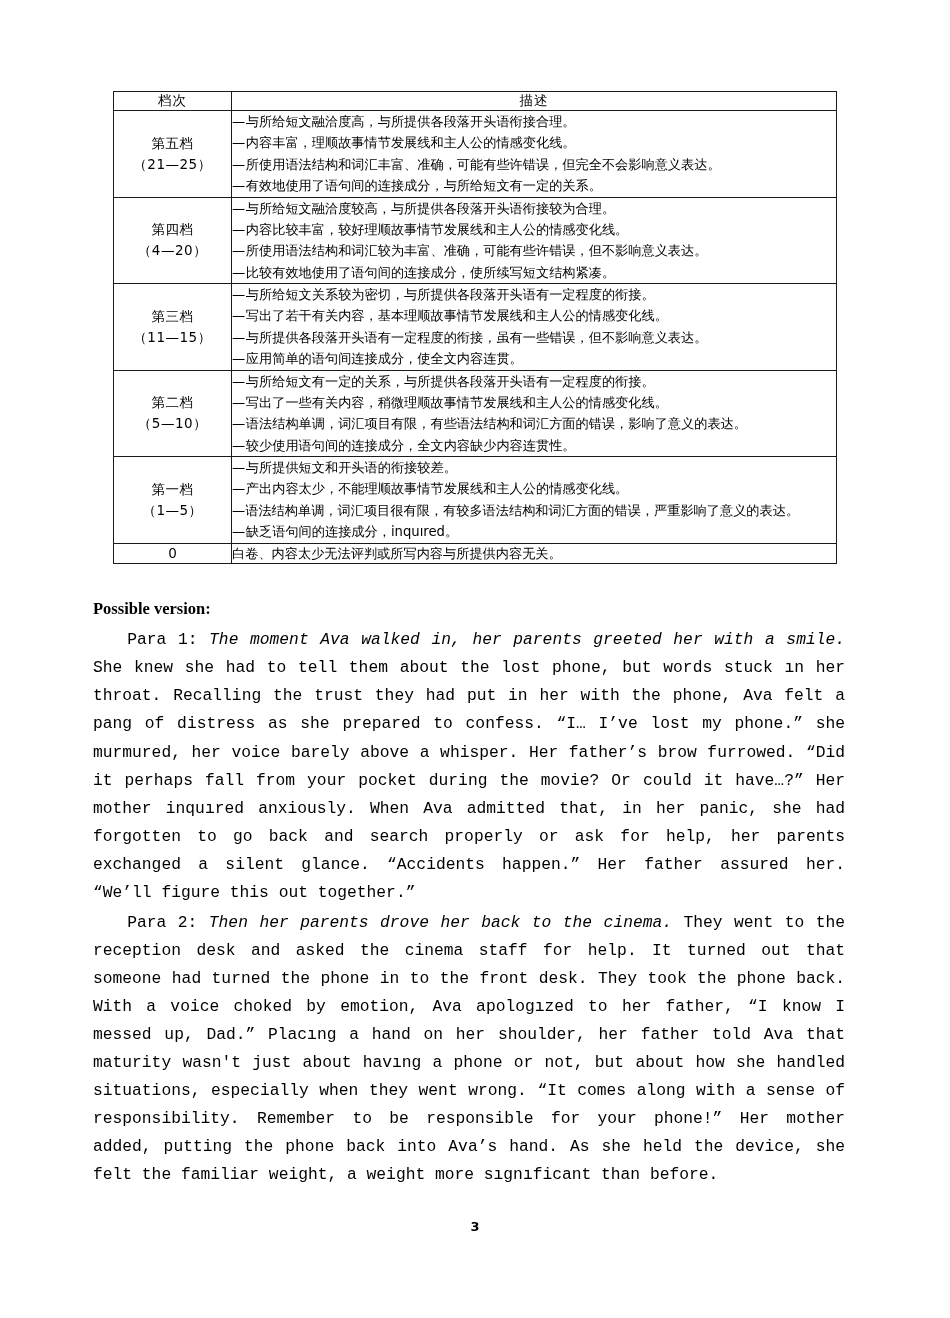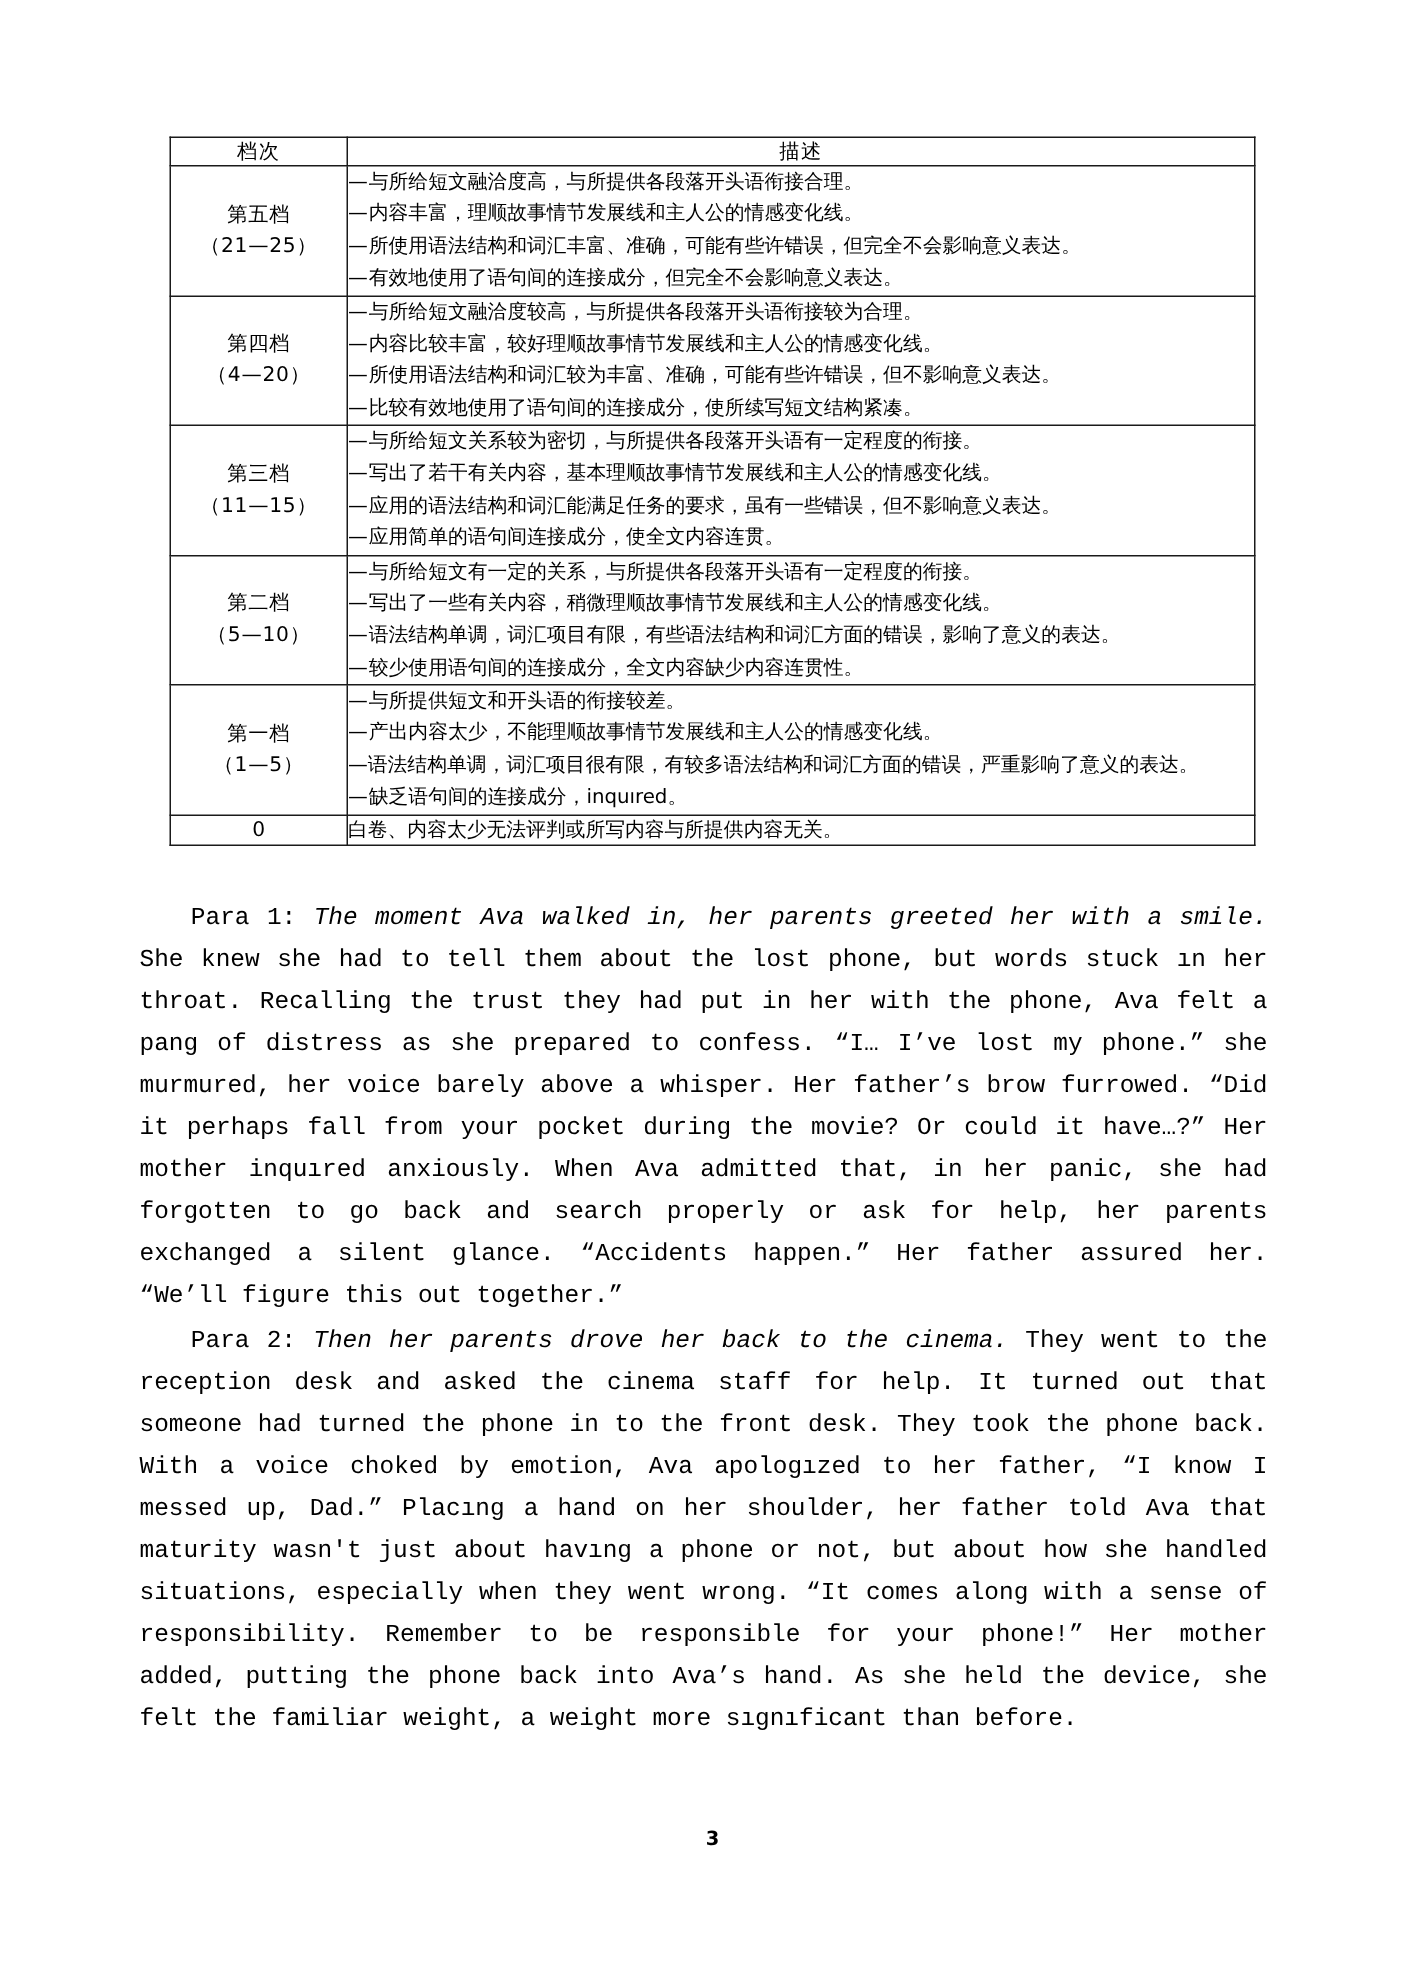--- a/index.html
+++ b/index.html
@@ -152,21 +152,21 @@
 
         <tr>
           <td class="level-cell">
             <span class="lvl-name">第五档</span>
             <span class="lvl-range">（21—25）</span>
           </td>
           <td class="desc-cell">
             <div class="bullet-line"><span class="dash">—</span><span>与所给短文融洽度高，与所提供各段落开头语衔接合理。</span></div>
             <div class="bullet-line"><span class="dash">—</span><span>内容丰富，理顺故事情节发展线和主人公的情感变化线。</span></div>
             <div class="bullet-line"><span class="dash">—</span><span>所使用语法结构和词汇丰富、准确，可能有些许错误，但完全不会影响意义表达。</span></div>
-            <div class="bullet-line"><span class="dash">—</span><span>有效地使用了语句间的连接成分，但完全不会影响意义表达。</span></div>
+            <div class="bullet-line"><span class="dash">—</span><span>有效地使用了语句间的连接成分，与所给短文有一定的关系。</span></div>
           </td>
         </tr>
 
         <tr>
           <td class="level-cell">
             <span class="lvl-name">第四档</span>
             <span class="lvl-range">（4—20）</span>
           </td>
           <td class="desc-cell">
             <div class="bullet-line"><span class="dash">—</span><span>与所给短文融洽度较高，与所提供各段落开头语衔接较为合理。</span></div>
@@ -177,21 +177,21 @@
         </tr>
 
         <tr>
           <td class="level-cell">
             <span class="lvl-name">第三档</span>
             <span class="lvl-range">（11—15）</span>
           </td>
           <td class="desc-cell">
             <div class="bullet-line"><span class="dash">—</span><span>与所给短文关系较为密切，与所提供各段落开头语有一定程度的衔接。</span></div>
             <div class="bullet-line"><span class="dash">—</span><span>写出了若干有关内容，基本理顺故事情节发展线和主人公的情感变化线。</span></div>
-            <div class="bullet-line"><span class="dash">—</span><span>应用的语法结构和词汇能满足任务的要求，虽有一些错误，但不影响意义表达。</span></div>
+            <div class="bullet-line"><span class="dash">—</span><span>与所提供各段落开头语有一定程度的衔接，虽有一些错误，但不影响意义表达。</span></div>
             <div class="bullet-line"><span class="dash">—</span><span>应用简单的语句间连接成分，使全文内容连贯。</span></div>
           </td>
         </tr>
 
         <tr>
           <td class="level-cell">
             <span class="lvl-name">第二档</span>
             <span class="lvl-range">（5—10）</span>
           </td>
           <td class="desc-cell">
@@ -218,20 +218,21 @@
         <tr>
           <td class="zero-cell">0</td>
           <td class="zero-desc">白卷、内容太少无法评判或所写内容与所提供内容无关。</td>
         </tr>
 
       </tbody>
     </table>
   </div>
 
   <div class="prose">
+    <div class="section-title">Possible version:</div>
 
     <p class="para"><span>Para 1: </span><span class="lead-em">The moment Ava walked in, her parents greeted her with a smile.</span><span> She knew she had to tell them about the lost phone, but words stuck ın her throat. Recalling the trust they had put in her with the phone, Ava felt a pang of distress as she prepared to confess. “I… I’ve lost my phone.” she murmured, her voice barely above a whisper. Her father’s brow furrowed. “Did it perhaps fall from your pocket during the movie? Or could it have…?” Her mother inquıred anxiously. When Ava admitted that, in her panic, she had forgotten to go back and search properly or ask for help, her parents exchanged a silent glance. “Accidents happen.” Her father assured her. “We’ll figure this out together.”</span></p>
 
     <p class="para"><span>Para 2: </span><span class="lead-em">Then her parents drove her back to the cinema.</span><span> They went to the reception desk and asked the cinema staff for help. It turned out that someone had turned the phone in to the front desk. They took the phone back. With a voice choked by emotion, Ava apologızed to her father, “I know I messed up, Dad.” Placıng a hand on her shoulder, her father told Ava that maturity wasn't just about havıng a phone or not, but about how she handled situations, especially when they went wrong. “It comes along with a sense of responsibility. Remember to be responsible for your phone!” Her mother added, putting the phone back into Ava’s hand. As she held the device, she felt the familiar weight, a weight more sıgnıficant than before.</span></p>
   </div>
 
   <div class="page-number">3</div>
 
 </div>
 

